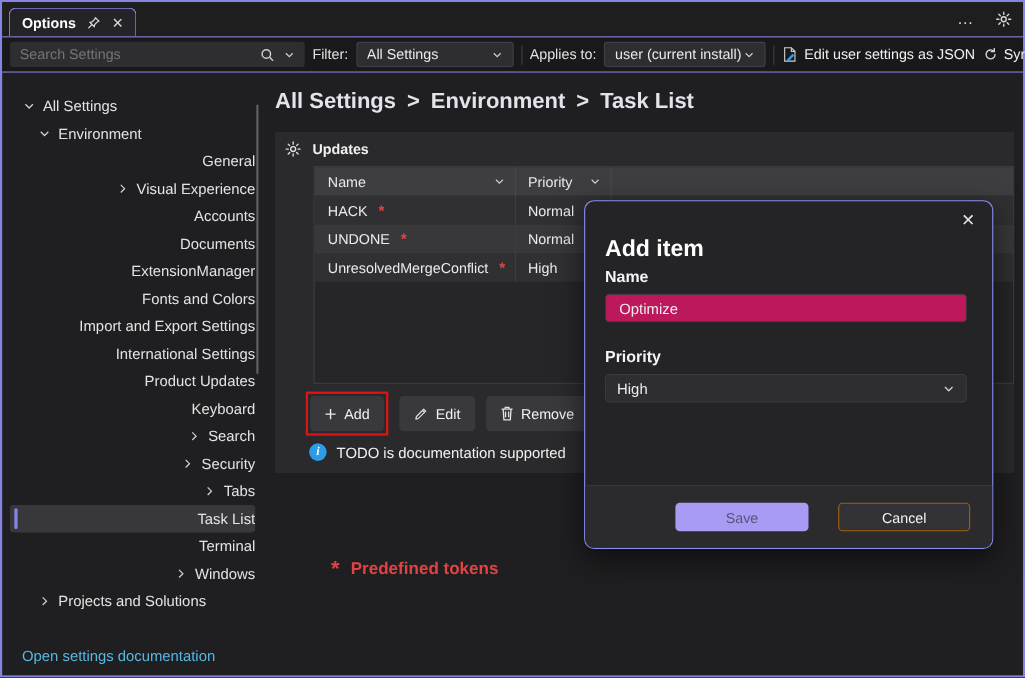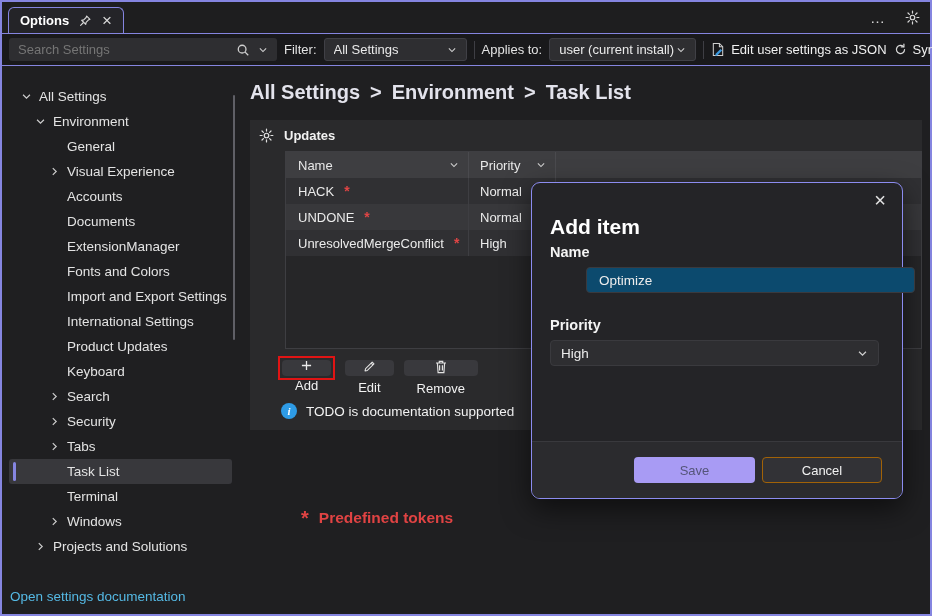--- a/index.html
+++ b/index.html
@@ -54,26 +54,26 @@
 
   
   .main { position:absolute; top:64px; left:0; right:0; bottom:0; }
 
   
   .sidebar { position:absolute; left:0; top:0; bottom:0; width:237px; padding-top:18px; }
   .tree-item {
     height:25px; margin:0 7px; display:flex; align-items:center;
     font-size:13.5px; color:#e3e3e3; border-radius:3px; position:relative;
   }
-  .lvl0 { padding-left:12px; } .lvl1 { padding-left:26px; } .lvl2 { padding-left:40px; }
+  .lvl0 { padding-left:12px; } .lvl1 { padding-left:26px; } .lvl2 { padding-left:40px;justify-content:flex-end; }
   .chev { width:18px; flex:none; display:flex; align-items:center; justify-content:flex-start; }
   .tree-item.selected { background:#38383c; }
   .sel-bar { position:absolute; left:4px; top:3px; bottom:3px; width:3px; border-radius:2px; background:#8585e0; }
   .sidebar-scroll { position:absolute; left:231px; top:29px; width:2px; height:245px; background:#5f5f66; border-radius:1px; }
-  .sidebar-link { position:absolute; left:8px; bottom:10px; font-size:13.5px; color:#55b9e4; cursor:pointer; }
+  .sidebar-link { position:absolute; left:18px; bottom:10px; font-size:13.5px; color:#55b9e4; cursor:pointer; }
 
   
   .content { position:absolute; left:237px; top:0; right:0; bottom:0; }
   .breadcrumb {
     position:absolute; left:11px; top:15px; display:flex; gap:10px;
     font-size:20px; font-weight:bold; color:#e3e3ec;
   }
   .panel { position:absolute; left:11px; top:54px; width:672px; height:310px; background:#2a2a2c; }
   .panel-header { position:absolute; left:9px; top:8px; display:flex; align-items:center; gap:10px;
     font-size:13px; font-weight:bold; color:#f2f2f2; }
@@ -88,23 +88,23 @@
   .cell-rest { flex:1; }
   .t-header .hdr-chev { margin-left:auto; margin-right:9px; display:flex; align-items:center; }
   .t-row { height:26px; display:flex; font-size:13px; color:#ebebeb; }
   .t-row .cell-name, .t-row .cell-priority { border-right:1px solid #3e3e42; }
   .row-a { background:#303033; } .row-b { background:#38383b; }
   .asterisk { color:#e04545; font-weight:bold; font-size:14px; margin-left:3px; }
 
   .panel-buttons { position:absolute; left:28px; top:236px; display:flex; align-items:center; gap:10px; }
   .ann-box { border:2px solid #e01414; padding:2px; }
   .btn {
-    height:16px; display:flex; align-items:center; gap:7px; padding:0 13px;
+    height:32px; display:flex; align-items:center; gap:7px; padding:0 13px;
     background:#39393d; border-radius:4px; font-size:13px; color:#f2f2f2;
-    border:none; font-family:inherit; cursor:default;flex-direction:column;
+    border:none; font-family:inherit; cursor:default;
   }
   .panel-info { position:absolute; left:31px; top:283px; display:flex; align-items:center; gap:9px;
     font-size:13.5px; color:#f2f2f2; }
   .info-icon {
     width:16px; height:16px; border-radius:50%; background:#2e9be6; color:#fff;
     font-size:11px; font-weight:bold; font-style:italic;
     display:flex; align-items:center; justify-content:center; flex:none;
     font-family:"Liberation Serif", serif;
   }
 
@@ -118,33 +118,33 @@
     position:absolute; left:529px; top:180px; width:372px; height:317px;
     background:#242427; border:1.5px solid #8c8cf0; border-radius:9px;
     box-shadow:0 10px 28px rgba(0,0,0,0.55);
   }
   .dlg-close { position:absolute; right:16px; top:6px; font-size:20px; color:#e4e4e4; cursor:default; }
   .dlg-title { position:absolute; left:18px; top:32px; font-size:21px; font-weight:bold; color:#ffffff; }
   .dlg-label { position:absolute; left:18px; font-size:14.5px; font-weight:bold; color:#f4f4f4; }
   .lbl-name { top:61px; } .lbl-priority { top:134px; }
   .dlg-input {
     position:absolute; left:18px; top:84px; width:329px; height:26px;
-    background:#0c4a6e; border:1px solid #3a3a3e; border-radius:4px; padding:0 12px;
-    color:#ededed; font-size:13.5px; font-family:inherit; outline:none;margin-left:36px;
+    background:#be185d; border:1px solid #3a3a3e; border-radius:4px; padding:0 12px;
+    color:#ededed; font-size:13.5px; font-family:inherit; outline:none;
   }
   .dlg-select {
     position:absolute; left:18px; top:157px; width:329px; height:26px;
     background:#2e2e31; border:1px solid #3a3a3e; border-radius:4px;
     display:flex; align-items:center; padding:0 10px; color:#ededed; font-size:13.5px;
   }
   .dlg-select .dd-value { flex:1; }
   .dlg-footer {
     position:absolute; left:0; right:0; bottom:0; height:57px;
     background:#2b2b2e; border-top:1px solid #39393d; border-radius:0 0 8px 8px;
-    display:flex; align-items:center; justify-content:flex-end; gap:7px; padding:0 20px;
+    display:flex; align-items:center; justify-content:flex-end; gap:27px; padding:0 20px;
   }
   .btn-save {
     width:121px; height:26px; background:#a89bf4; color:#55557a; border:none; border-radius:4px;
     font-size:13px; font-family:inherit; display:flex; align-items:center; justify-content:center;
   }
   .btn-cancel {
     width:120px; height:26px; background:#323236; color:#f2f2f2; border:1px solid #a16207; border-radius:4px;
     font-size:13px; font-family:inherit; display:flex; align-items:center; justify-content:center;
   }
   svg { display:block; }

